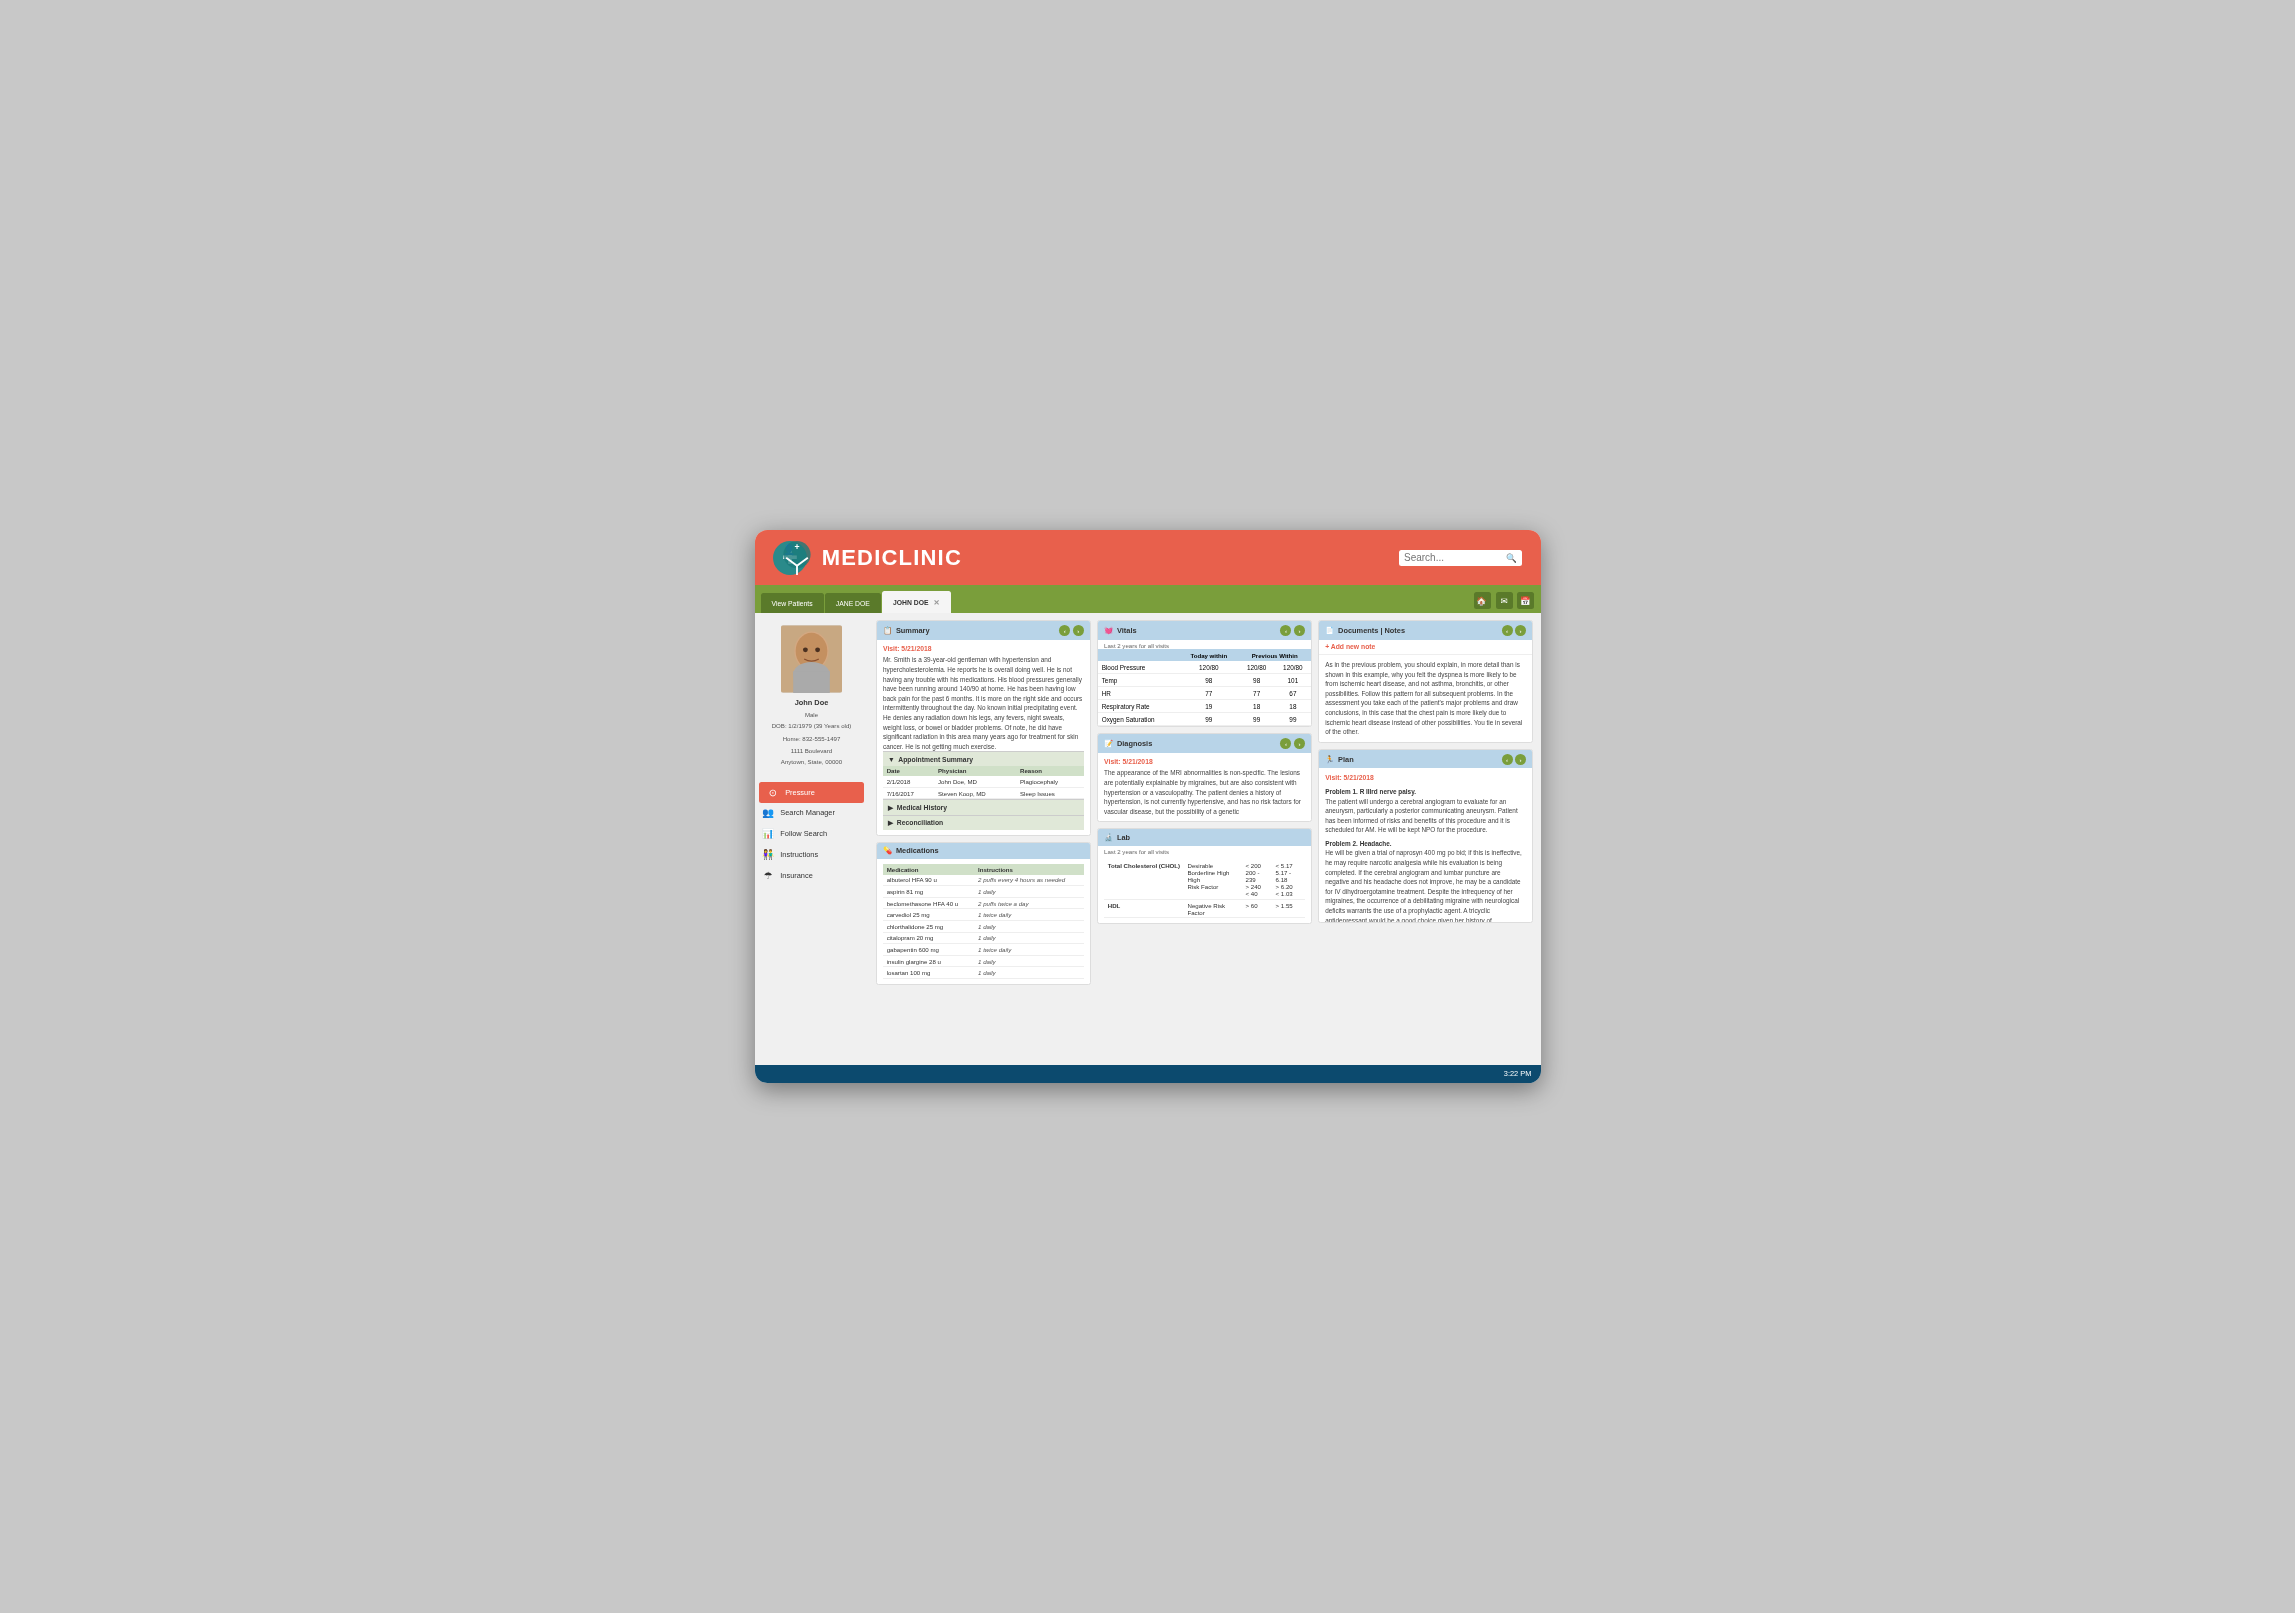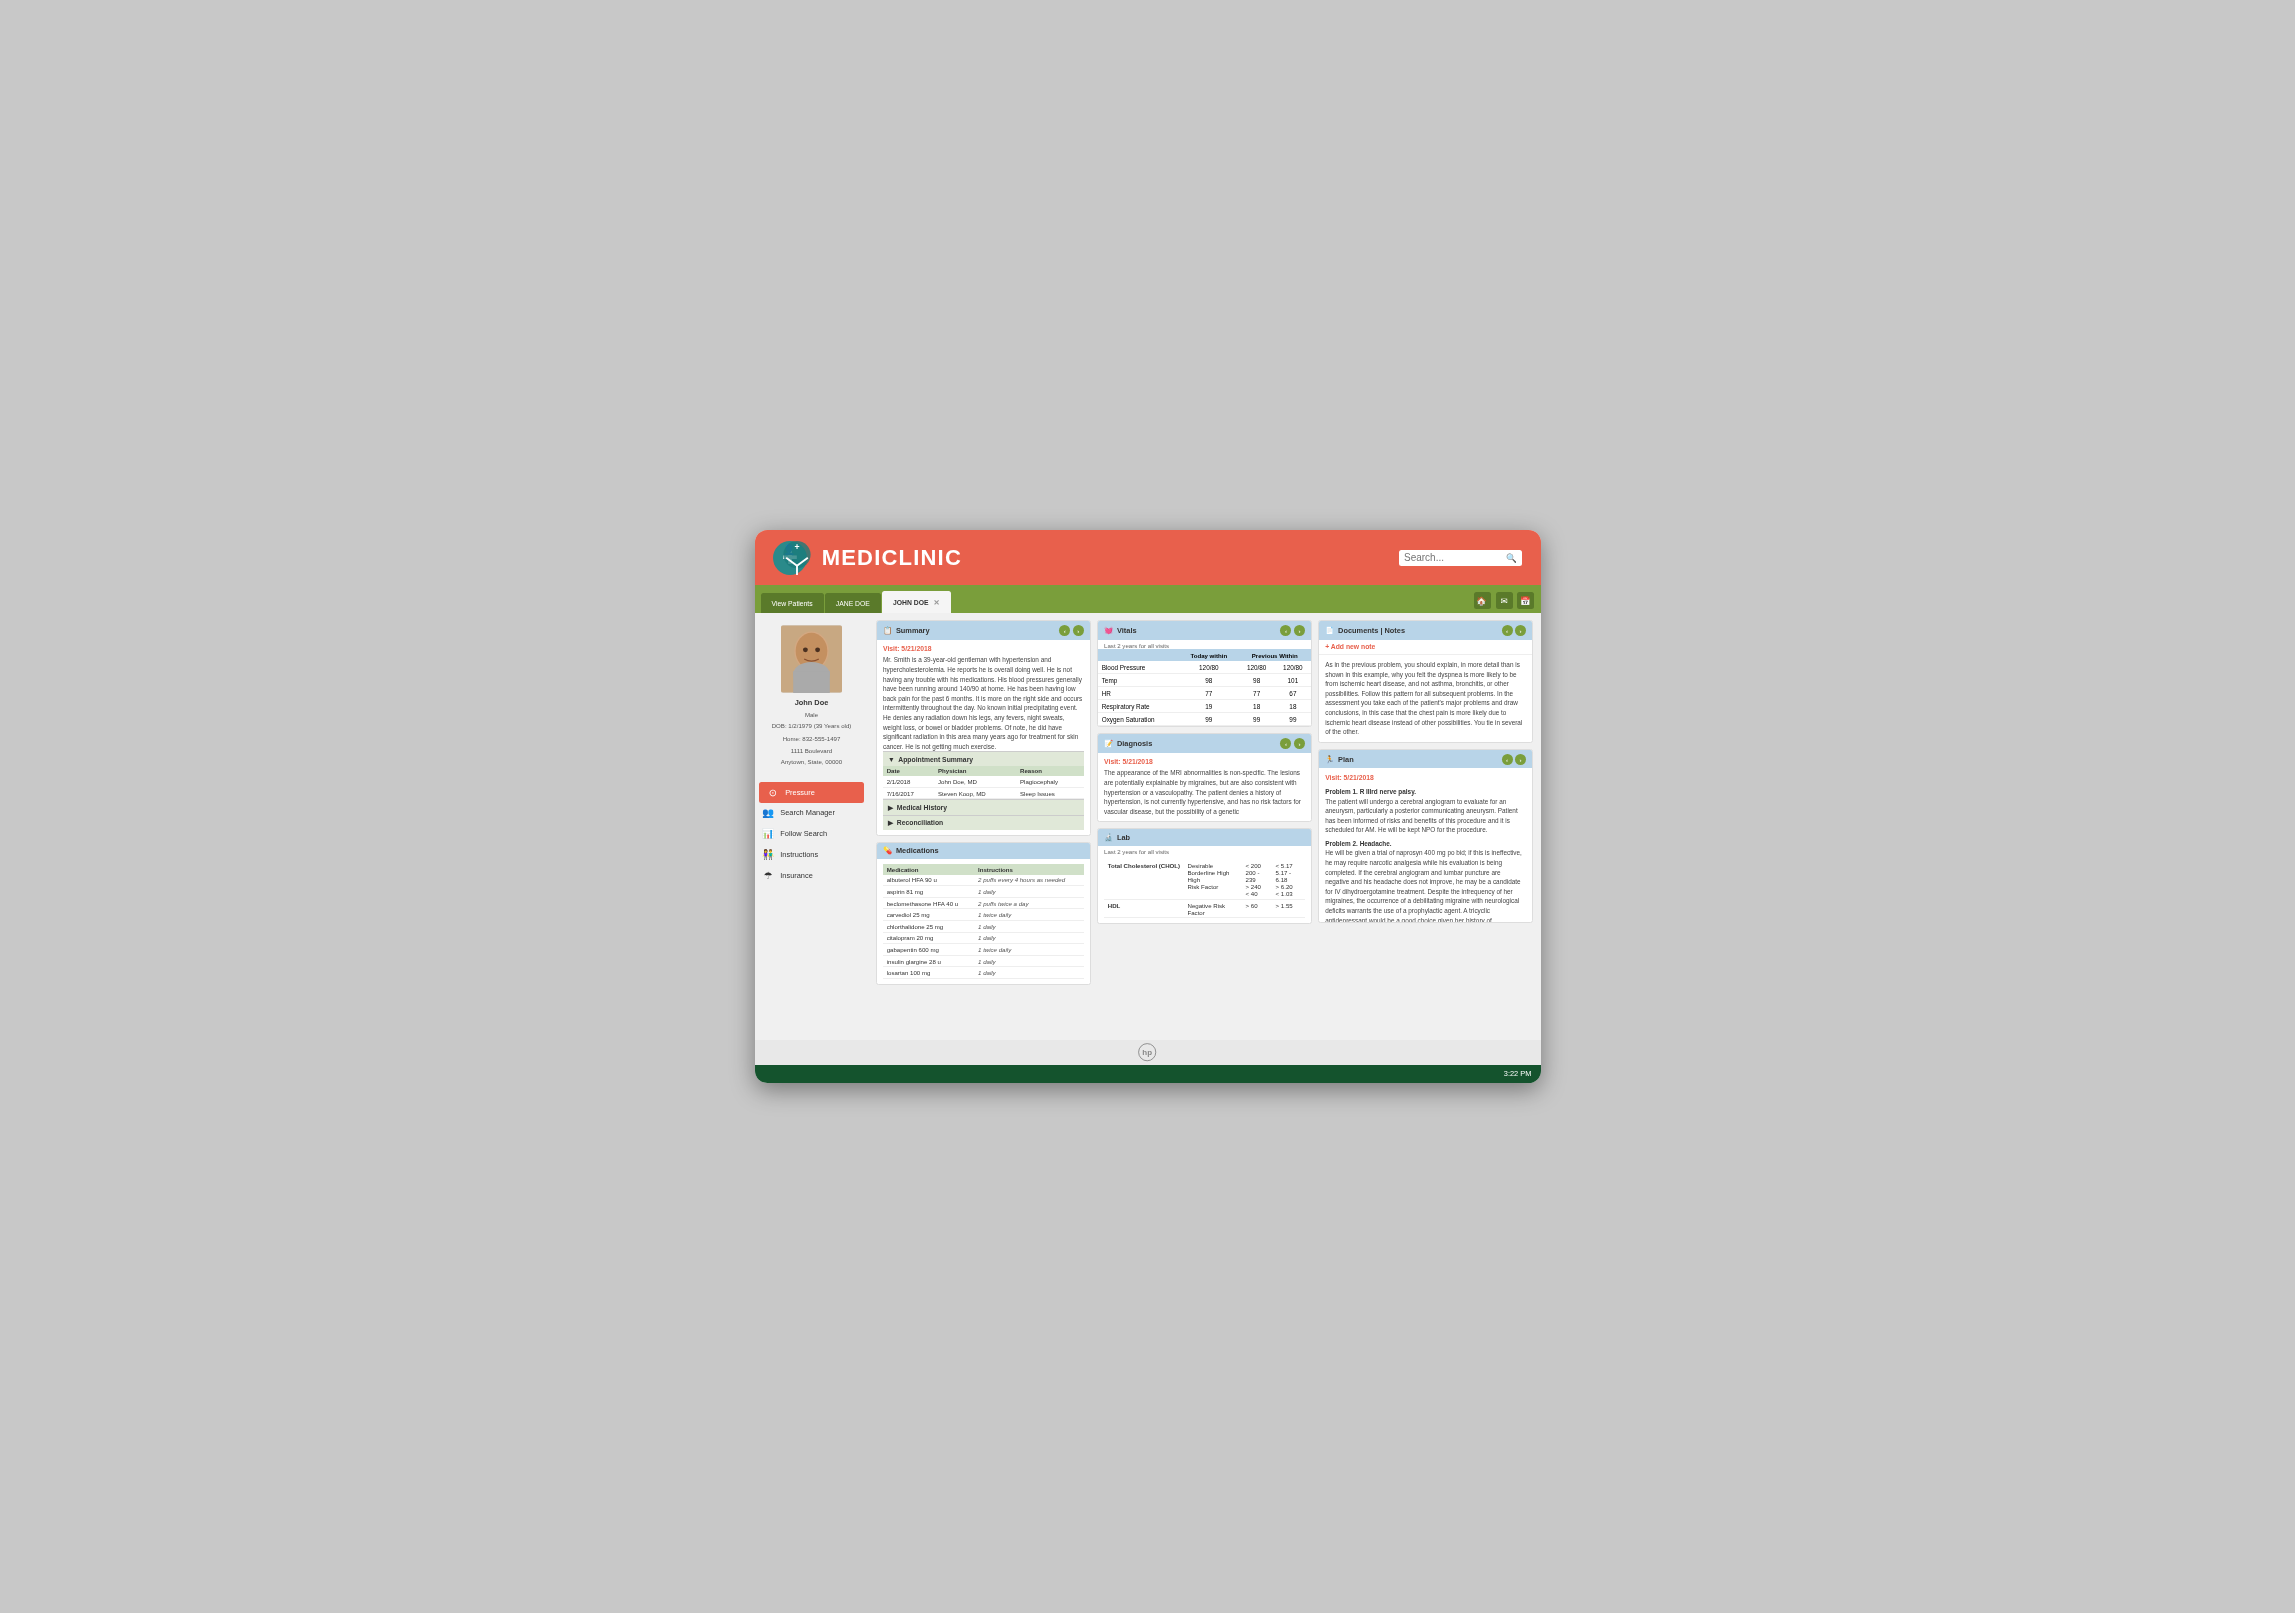--- a/index.html
+++ b/index.html
@@ -380,21 +380,21 @@
       font-weight: bold;
       color: #333;
       margin-top: 3.7px;
     }
     
     ::-webkit-scrollbar { width: 3.1px; }
     ::-webkit-scrollbar-track { background: #f1f1f1; }
     ::-webkit-scrollbar-thumb { background: #ccc; border-radius: 1.8px; }
     
     .status-bar {
-      background: #14532d;
+      background: #0c4a6e;
       height: 18.4px;
       display: flex;
       align-items: center;
       justify-content: flex-end;
       padding: 0 9.2px;
       flex-shrink: 0;
     }
     .status-time {
       color: white;
       font-size: 7.4px;
@@ -752,24 +752,18 @@
             <div style="font-size:6.4px;line-height:1.5;color:#444;">The patient will undergo a cerebral angiogram to evaluate for an aneurysm, particularly a posterior communicating aneurysm. Patient has been informed of risks and benefits of this procedure and it is scheduled for AM. He will be kept NPO for the procedure.</div>
             <div class="plan-problem">Problem 2. Headache.</div>
             <div style="font-size:6.4px;line-height:1.5;color:#444;">He will be given a trial of naprosyn 400 mg po bid; if this is ineffective, he may require narcotic analgesia while his evaluation is being completed. If the cerebral angiogram and lumbar puncture are negative and his headache does not improve, he may be a candidate for IV dihydroergotamine treatment. Despite the infrequency of her migraines, the occurrence of a debilitating migraine with neurological deficits warrants the use of a prophylactic agent. A tricyclic antidepressant would be a good choice given her history of depression.</div>
 
           </div>
         </div>
       </div>
     </div>
   </div>
 
-  <div class="hp-logo">
-    <svg width="18.4" height="18.4" viewBox="0 0 30 30" style="font-size:11px">
-      <circle cx="15" cy="15" r="14" fill="none" stroke="#888" stroke-width="1.5"></circle>
-      <text x="15" y="20" text-anchor="middle" font-size="13" fill="#888" font-weight="bold">hp</text>
-    </svg>
-  </div>
 
   <div class="status-bar">
     <span class="status-time">3:22 PM</span>
   </div>
 </div>
 
 
 </body></html>

